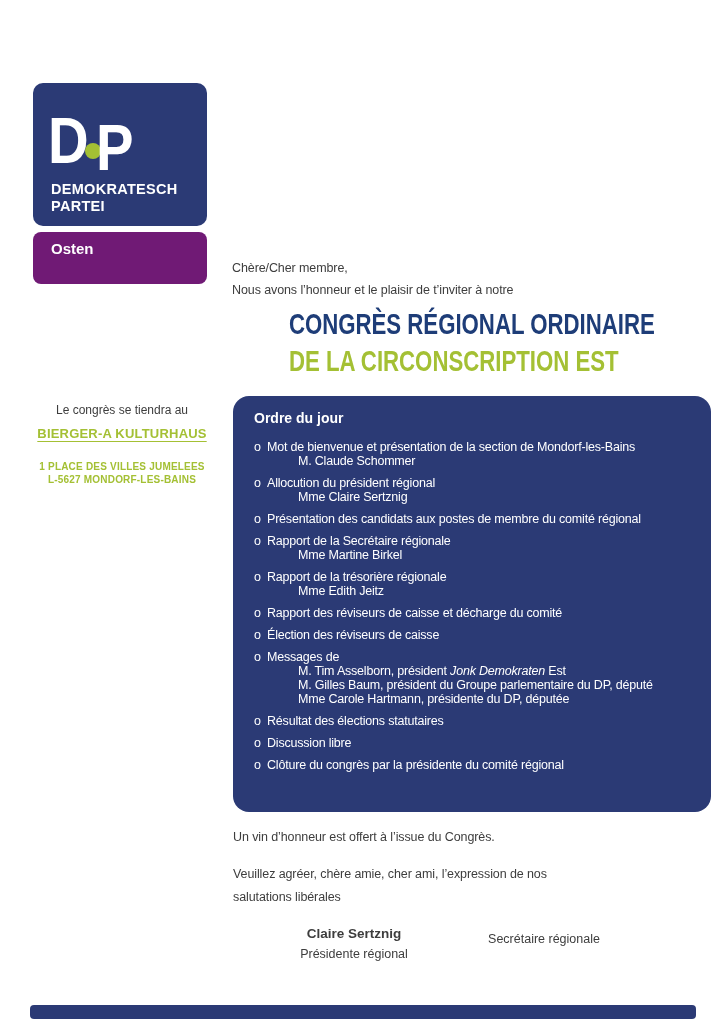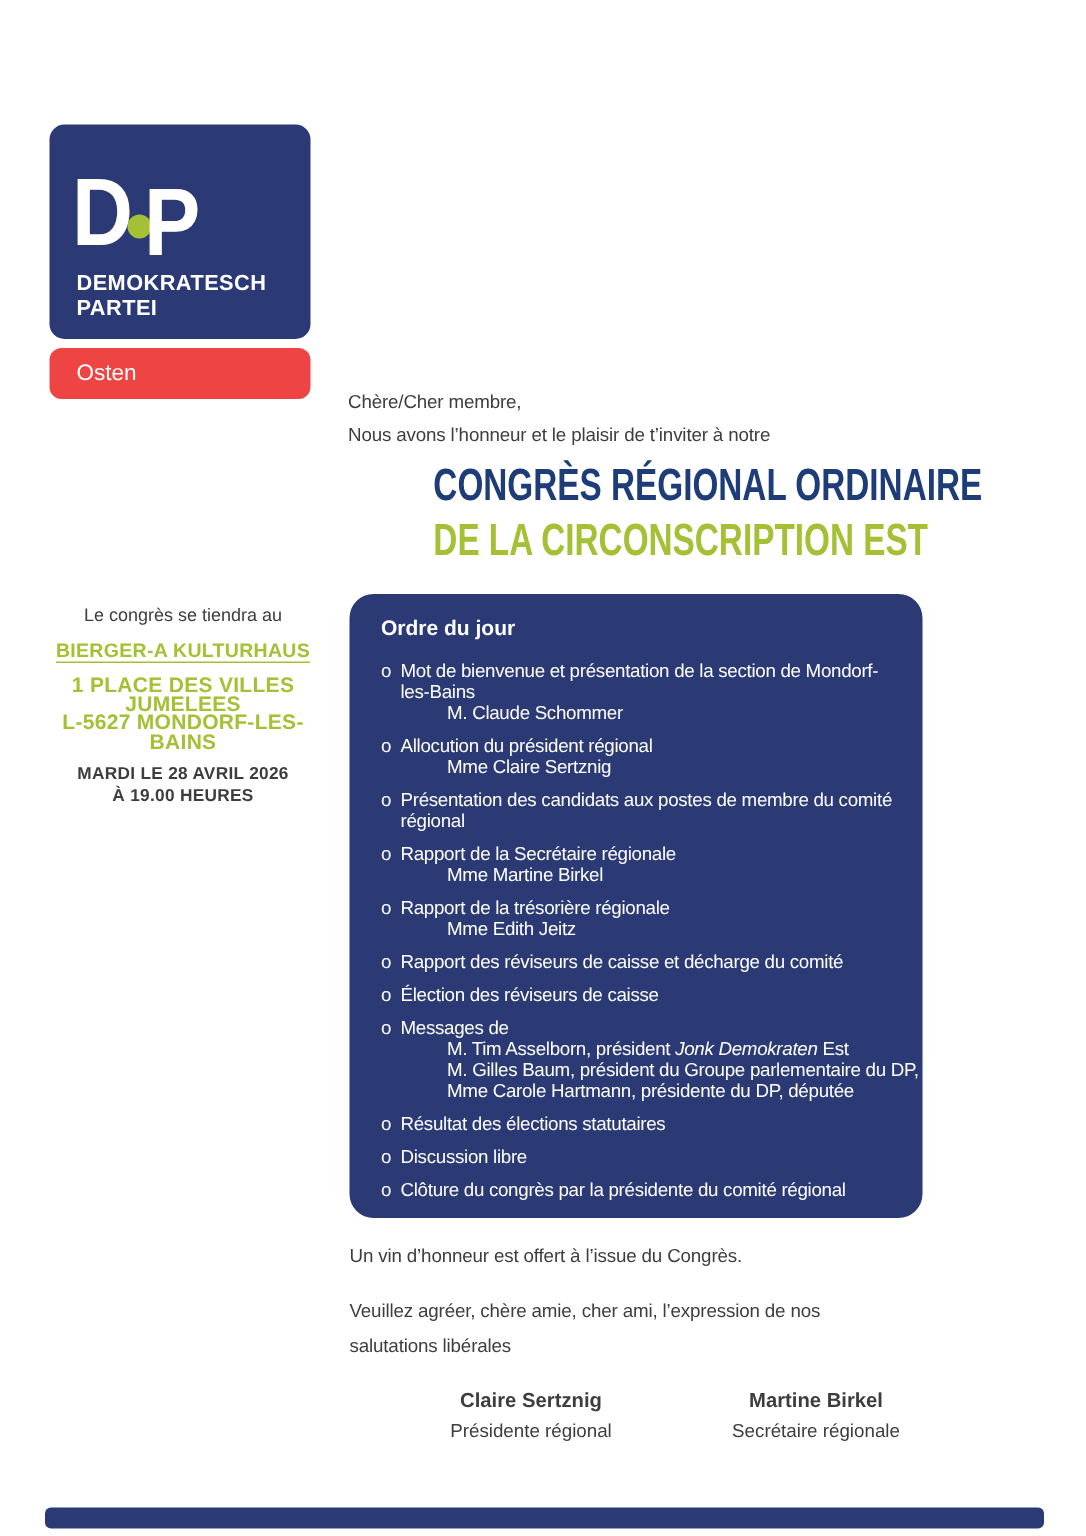--- a/index.html
+++ b/index.html
@@ -12,42 +12,42 @@
   .logo-main{position:relative;height:143px;background:#2b3a75;border-radius:10px;}
   .glyph-d,.glyph-p{
     position:absolute;color:#fff;font-weight:800;font-size:64px;line-height:64px;
     transform:scaleX(.88);transform-origin:left top;letter-spacing:-2px;
   }
   .glyph-d{left:15px;top:26px;}
   .glyph-p{left:63px;top:33px;}
   .glyph-dot{position:absolute;left:52px;top:60px;width:16px;height:16px;border-radius:50%;background:#a4c034;}
   .party-name{position:absolute;left:18px;top:98px;color:#fff;font-weight:700;font-size:14.5px;line-height:17px;letter-spacing:.3px;}
   .logo-region{
-    margin-top:6px;height:34px;background:#ef4444;border-radius:8px;
-    color:#fff;font-weight:400;font-size:15px;line-height:34px;padding-left:18px;box-sizing:border-box;
+    margin-top:6px;height:52px;background:#701a75;border-radius:8px;
+    color:#fff;font-weight:700;font-size:15px;line-height:34px;padding-left:18px;box-sizing:border-box;
   }
   
   .salutation{position:absolute;left:232px;top:257px;font-size:12.5px;line-height:22px;letter-spacing:-.1px;}
   
   .title{position:absolute;left:233px;top:309px;width:430px;text-align:center;}
   .title-line{display:block;font-weight:700;font-size:30px;line-height:30px;transform:scaleX(.74);transform-origin:50% 50%;white-space:nowrap;}
   .title-line1{color:#1e3d78;}
   .title-line2{color:#a4c034;margin-top:7px;}
   
   .venue{position:absolute;left:22px;top:403px;width:200px;text-align:center;}
   .venue-intro{font-size:12px;font-weight:500;color:#3d3d3d;}
   .venue-name{
     display:inline-block;margin-top:9px;font-size:13px;font-weight:700;color:#a4c034;
     text-decoration:underline;text-underline-offset:3px;text-decoration-thickness:1px;letter-spacing:.2px;text-align:center;
   }
-  .venue-addr{margin-top:7px;font-size:14px;font-weight:700;color:#a4c034;line-height:12.5px;letter-spacing:.2px;}
+  .venue-addr{margin-top:19px;font-size:10px;font-weight:700;color:#a4c034;line-height:12.5px;letter-spacing:.2px;}
   .venue-date{margin-top:9px;font-size:11.5px;font-weight:700;color:#3d3d3d;line-height:15px;letter-spacing:.2px;}
   
   .agenda{
-    position:absolute;left:233px;top:396px;width:382px;height:416px;background:#2b3a75;
+    position:absolute;left:233px;top:396px;width:478px;height:416px;background:#2b3a75;
     border-radius:16px;box-sizing:border-box;padding:15px 18px 0 21px;color:#fff;
   }
   .agenda-heading{font-size:14px;font-weight:700;line-height:14px;margin-bottom:15px;}
   .agenda-list{margin:0;padding:0;list-style:none;}
   .agenda-item{display:flex;margin-bottom:8px;font-size:12.5px;line-height:14px;letter-spacing:-.2px;}
   .agenda-bullet{flex:0 0 13px;}
   .agenda-text{flex:1;}
   .agenda-sub{margin-left:31px;white-space:nowrap;}
   .it{font-style:italic;}
   
@@ -87,24 +87,20 @@
   <span class="title-line title-line1">CONGRÈS RÉGIONAL ORDINAIRE</span>
   <span class="title-line title-line2">DE LA CIRCONSCRIPTION EST</span>
 </div>
 
 <div class="venue">
   <div class="venue-intro">Le congrès se tiendra au</div>
   <span class="venue-name">BIERGER-A KULTURHAUS</span>
   <div class="venue-addr">
     <div>1 PLACE DES VILLES JUMELEES</div>
     <div>L-5627 MONDORF-LES-BAINS</div>
-  </div>
-  <div class="venue-date">
-    <div>MARDI LE 28 AVRIL 2026</div>
-    <div>À 19.00 HEURES</div>
   </div>
 </div>
 
 <div class="agenda">
   <div class="agenda-heading">Ordre du jour</div>
   <ul class="agenda-list">
 
     <li class="agenda-item">
       <span class="agenda-bullet">o</span>
       <span class="agenda-text">
@@ -184,17 +180,16 @@
 <div class="closing-regards">
   <div>Veuillez agréer, chère amie, cher ami, l’expression de nos</div>
   <div>salutations libérales</div>
 </div>
 
 <div class="sig sig-1">
   <div class="sig-name">Claire Sertznig</div>
   <div class="sig-role">Présidente régional</div>
 </div>
 <div class="sig sig-2">
-  <div class="sig-name">Martine Birkel</div>
   <div class="sig-role">Secrétaire régionale</div>
 </div>
 
 <div class="footer-bar"></div>
 
 </body></html>

